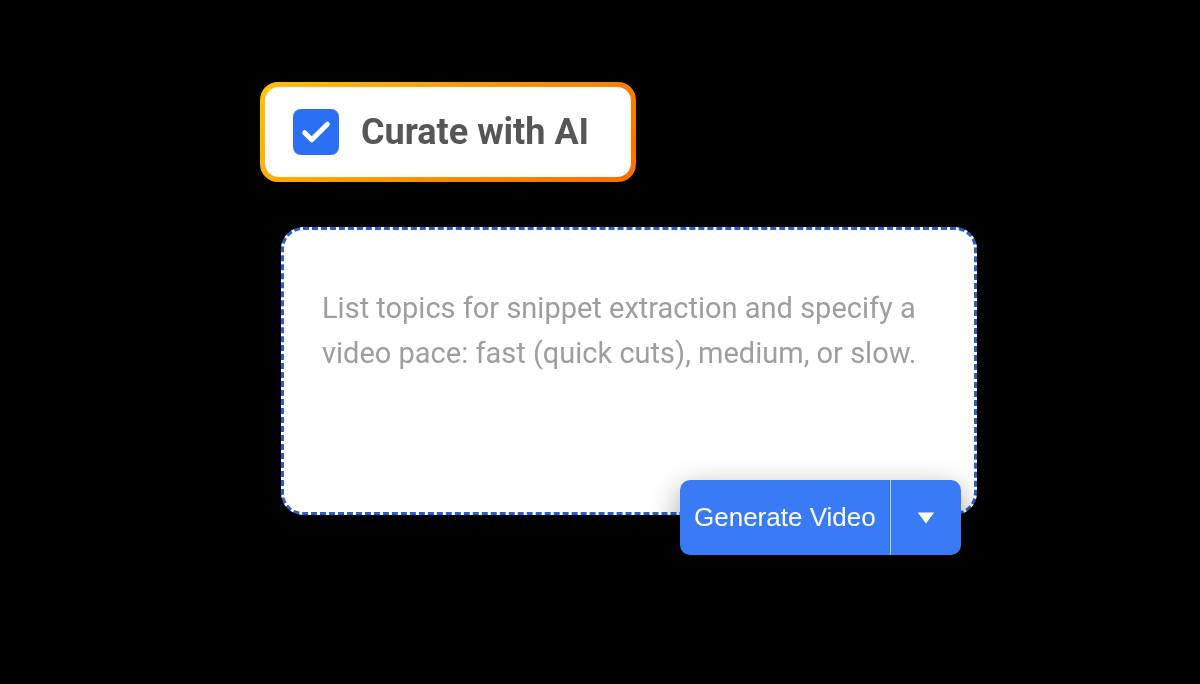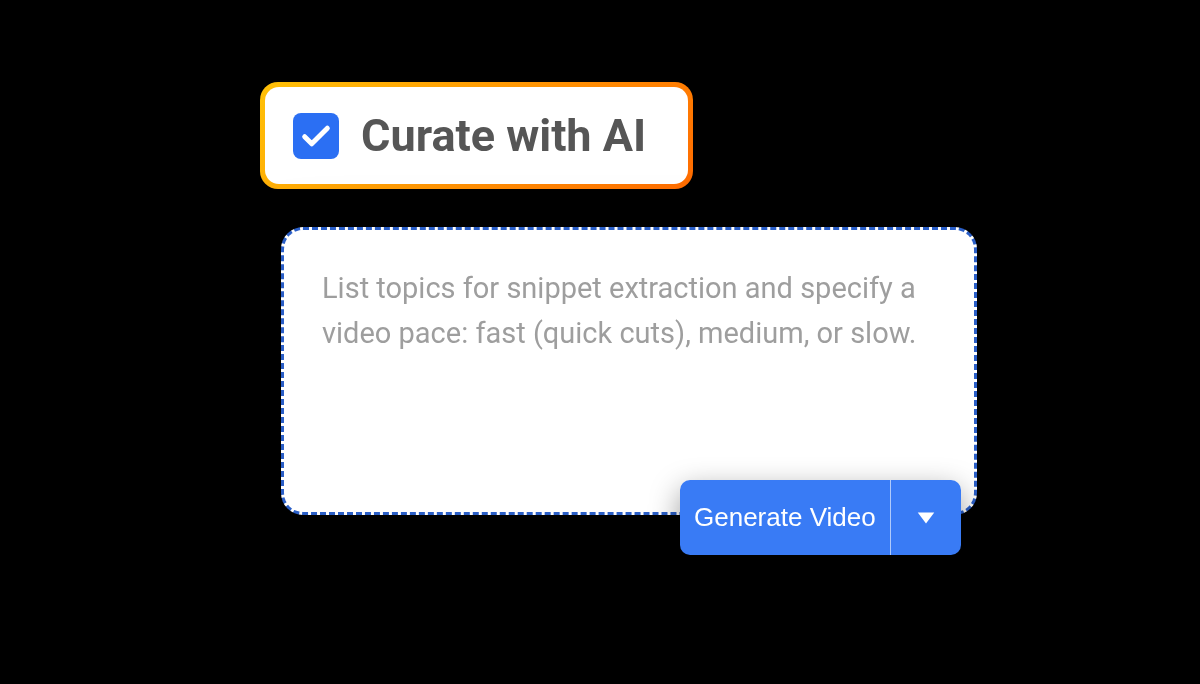--- a/index.html
+++ b/index.html
@@ -45,35 +45,35 @@
       justify-content: center;
       flex-shrink: 0;
     }
     
     .checkbox svg {
       width: 34px;
       height: 34px;
     }
     
     .curate-label {
-      font-size: 45px;
+      font-size: 36px;
       font-weight: 700;
       color: #565656;
     }
     
     .prompt-area {
       position: absolute;
       top: 227px;
       left: 281px;
       width: 696px;
       height: 288px;
       background: #FFFFFF;
       border: 3px dashed #2B5FC7;
       border-radius: 22px;
-      padding: 36px 38px;
+      padding: 56px 38px;
       box-shadow: 0 20px 60px rgba(0, 0, 0, 0.5);
     }
     
     .prompt-placeholder {
       font-size: 29px;
       font-weight: 400;
       color: #9E9E9E;
       line-height: 1.55;
     }
     

